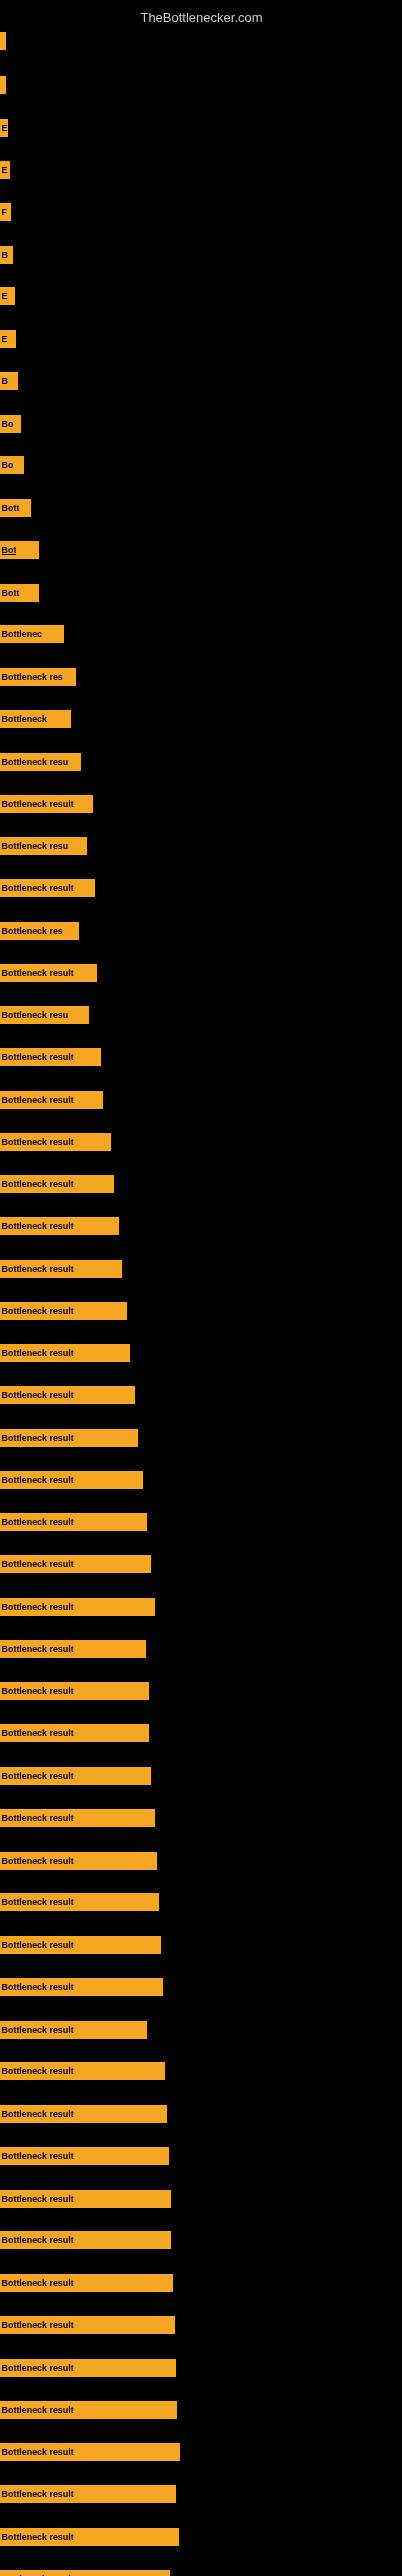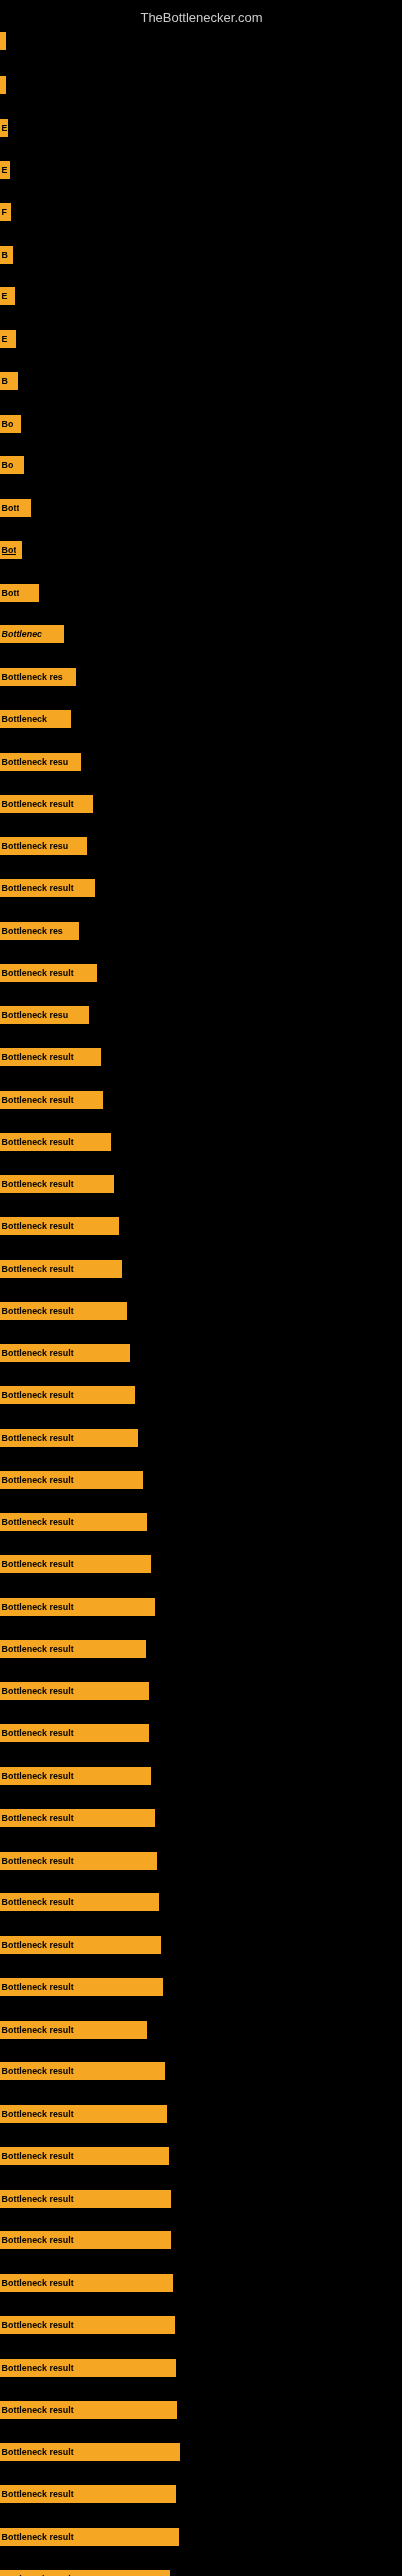--- a/index.html
+++ b/index.html
@@ -104,30 +104,30 @@
     <div class="bar" style="width: 24px;">
       <span class="bar-label">Bo</span>
     </div>
   </div>
 <div class="bar-container" style="top: 499px;">
     <div class="bar" style="width: 31px;">
       <span class="bar-label">Bott</span>
     </div>
   </div>
 <div class="bar-container" style="top: 541px;">
-    <div class="bar" style="width: 22px; text-decoration: underline;">
+    <div class="bar" style="width: 39px; text-decoration: underline;">
       <span class="bar-label">Bot</span>
     </div>
   </div>
 <div class="bar-container" style="top: 584px;">
     <div class="bar" style="width: 39px;">
       <span class="bar-label">Bott</span>
     </div>
   </div>
-<div class="bar-container" style="top: 625px; font-style: italic;">
+<div class="bar-container" style="top: 625px;">
     <div class="bar" style="width: 64px;">
       <span class="bar-label">Bottlenec</span>
     </div>
   </div>
 <div class="bar-container" style="top: 668px;">
     <div class="bar" style="width: 76px;">
       <span class="bar-label">Bottleneck res</span>
     </div>
   </div>
 <div class="bar-container" style="top: 710px;">

